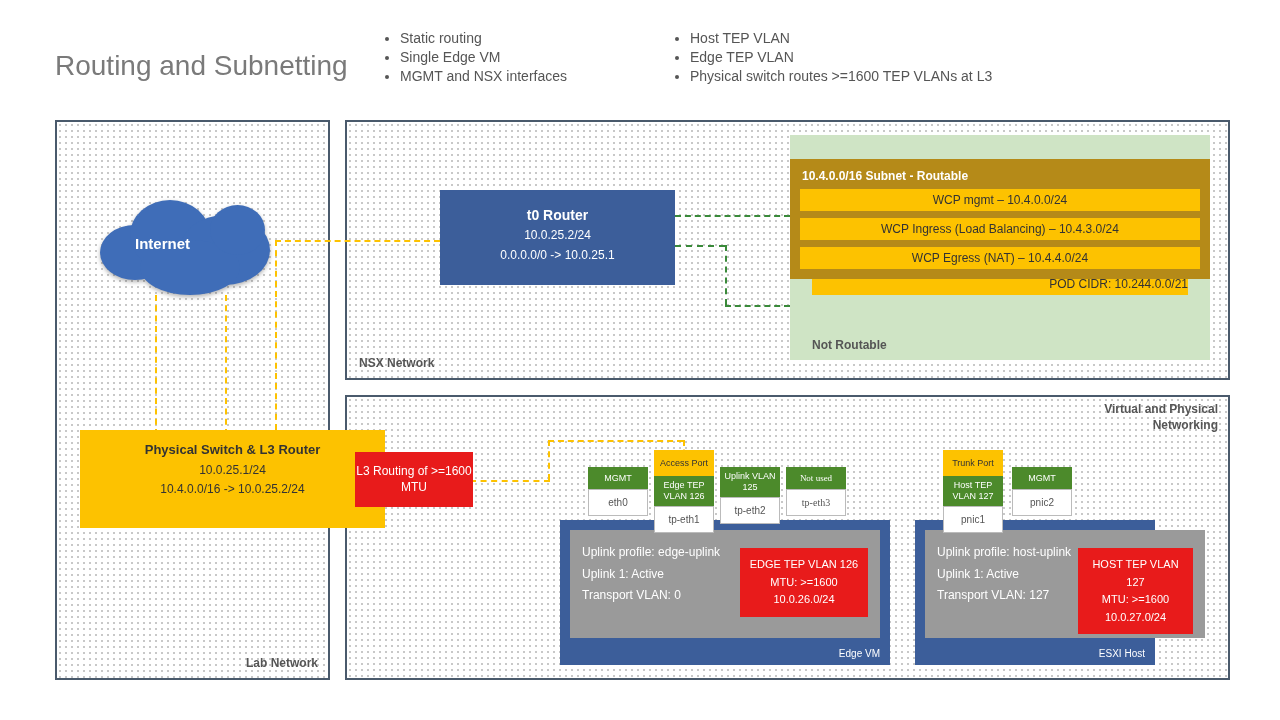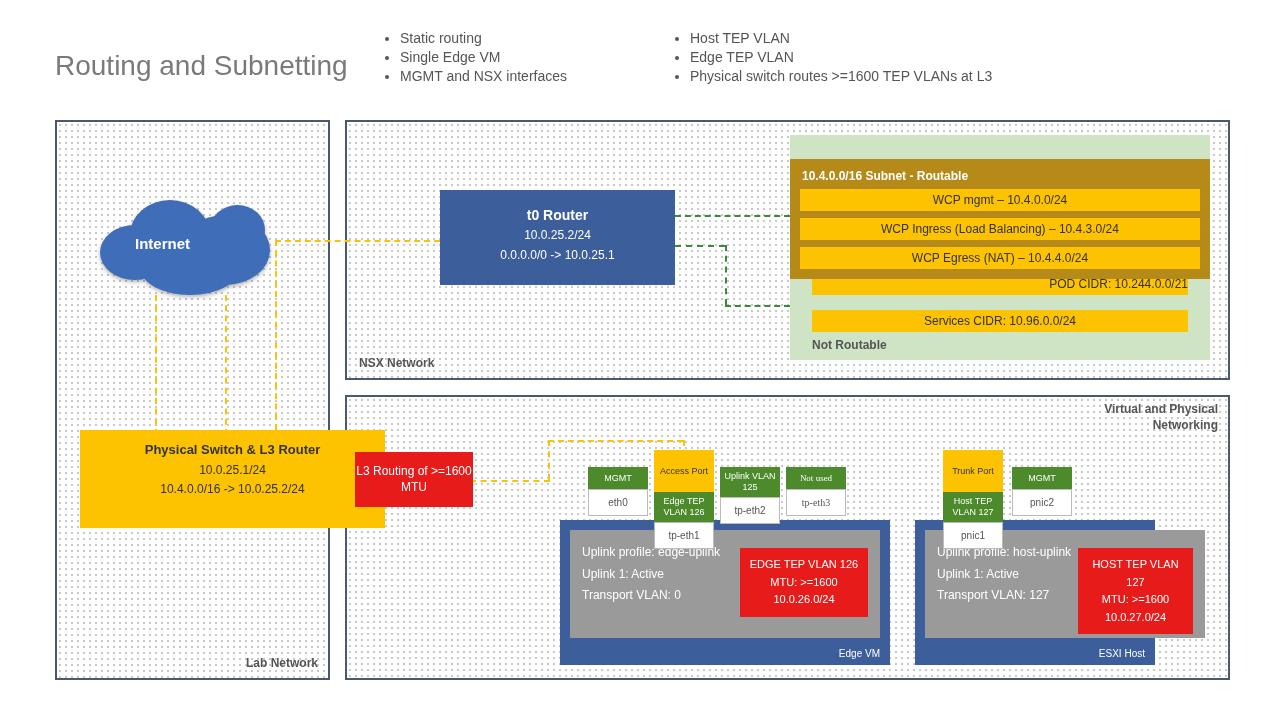--- a/index.html
+++ b/index.html
@@ -202,21 +202,21 @@
   
   .portcol {
     position: absolute;
     width: 60px;
     text-align: center;
     z-index: 6;
   }
   .portcol .tag {
     background: #fdc200;
     font-size: 9px;
-    padding: 16px 2px;
+    padding: 8px 2px;
     margin-bottom: 0;
   }
   .portcol .head {
     background: #4c8a2b;
     color: #fff;
     font-size: 9px;
     line-height: 1.2;
     padding: 4px 2px;
     min-height: 22px;
     display:flex; align-items:center; justify-content:center;
@@ -293,21 +293,20 @@
 </div>
 
 <div class="t0">
   <b>t0 Router</b><br>
   <span>10.0.25.2/24</span><br>
   <span>0.0.0.0/0 -&gt; 10.0.25.1</span>
 </div>
 
 <div class="notroutable">
   <div class="bar" style="top:138px;text-align:right;">POD CIDR: 10.244.0.0/21</div>
-  <div class="bar" style="top:175px;">Services CIDR: 10.96.0.0/24</div>
   <div class="notroutable-label">Not Routable</div>
 </div>
 
 <div class="routable">
   <div class="routable-title">10.4.0.0/16 Subnet - Routable</div>
   <div class="bar">WCP mgmt – 10.4.0.0/24</div>
   <div class="bar">WCP Ingress (Load Balancing) – 10.4.3.0/24</div>
   <div class="bar">WCP Egress (NAT) – 10.4.4.0/24</div>
 </div>
 

